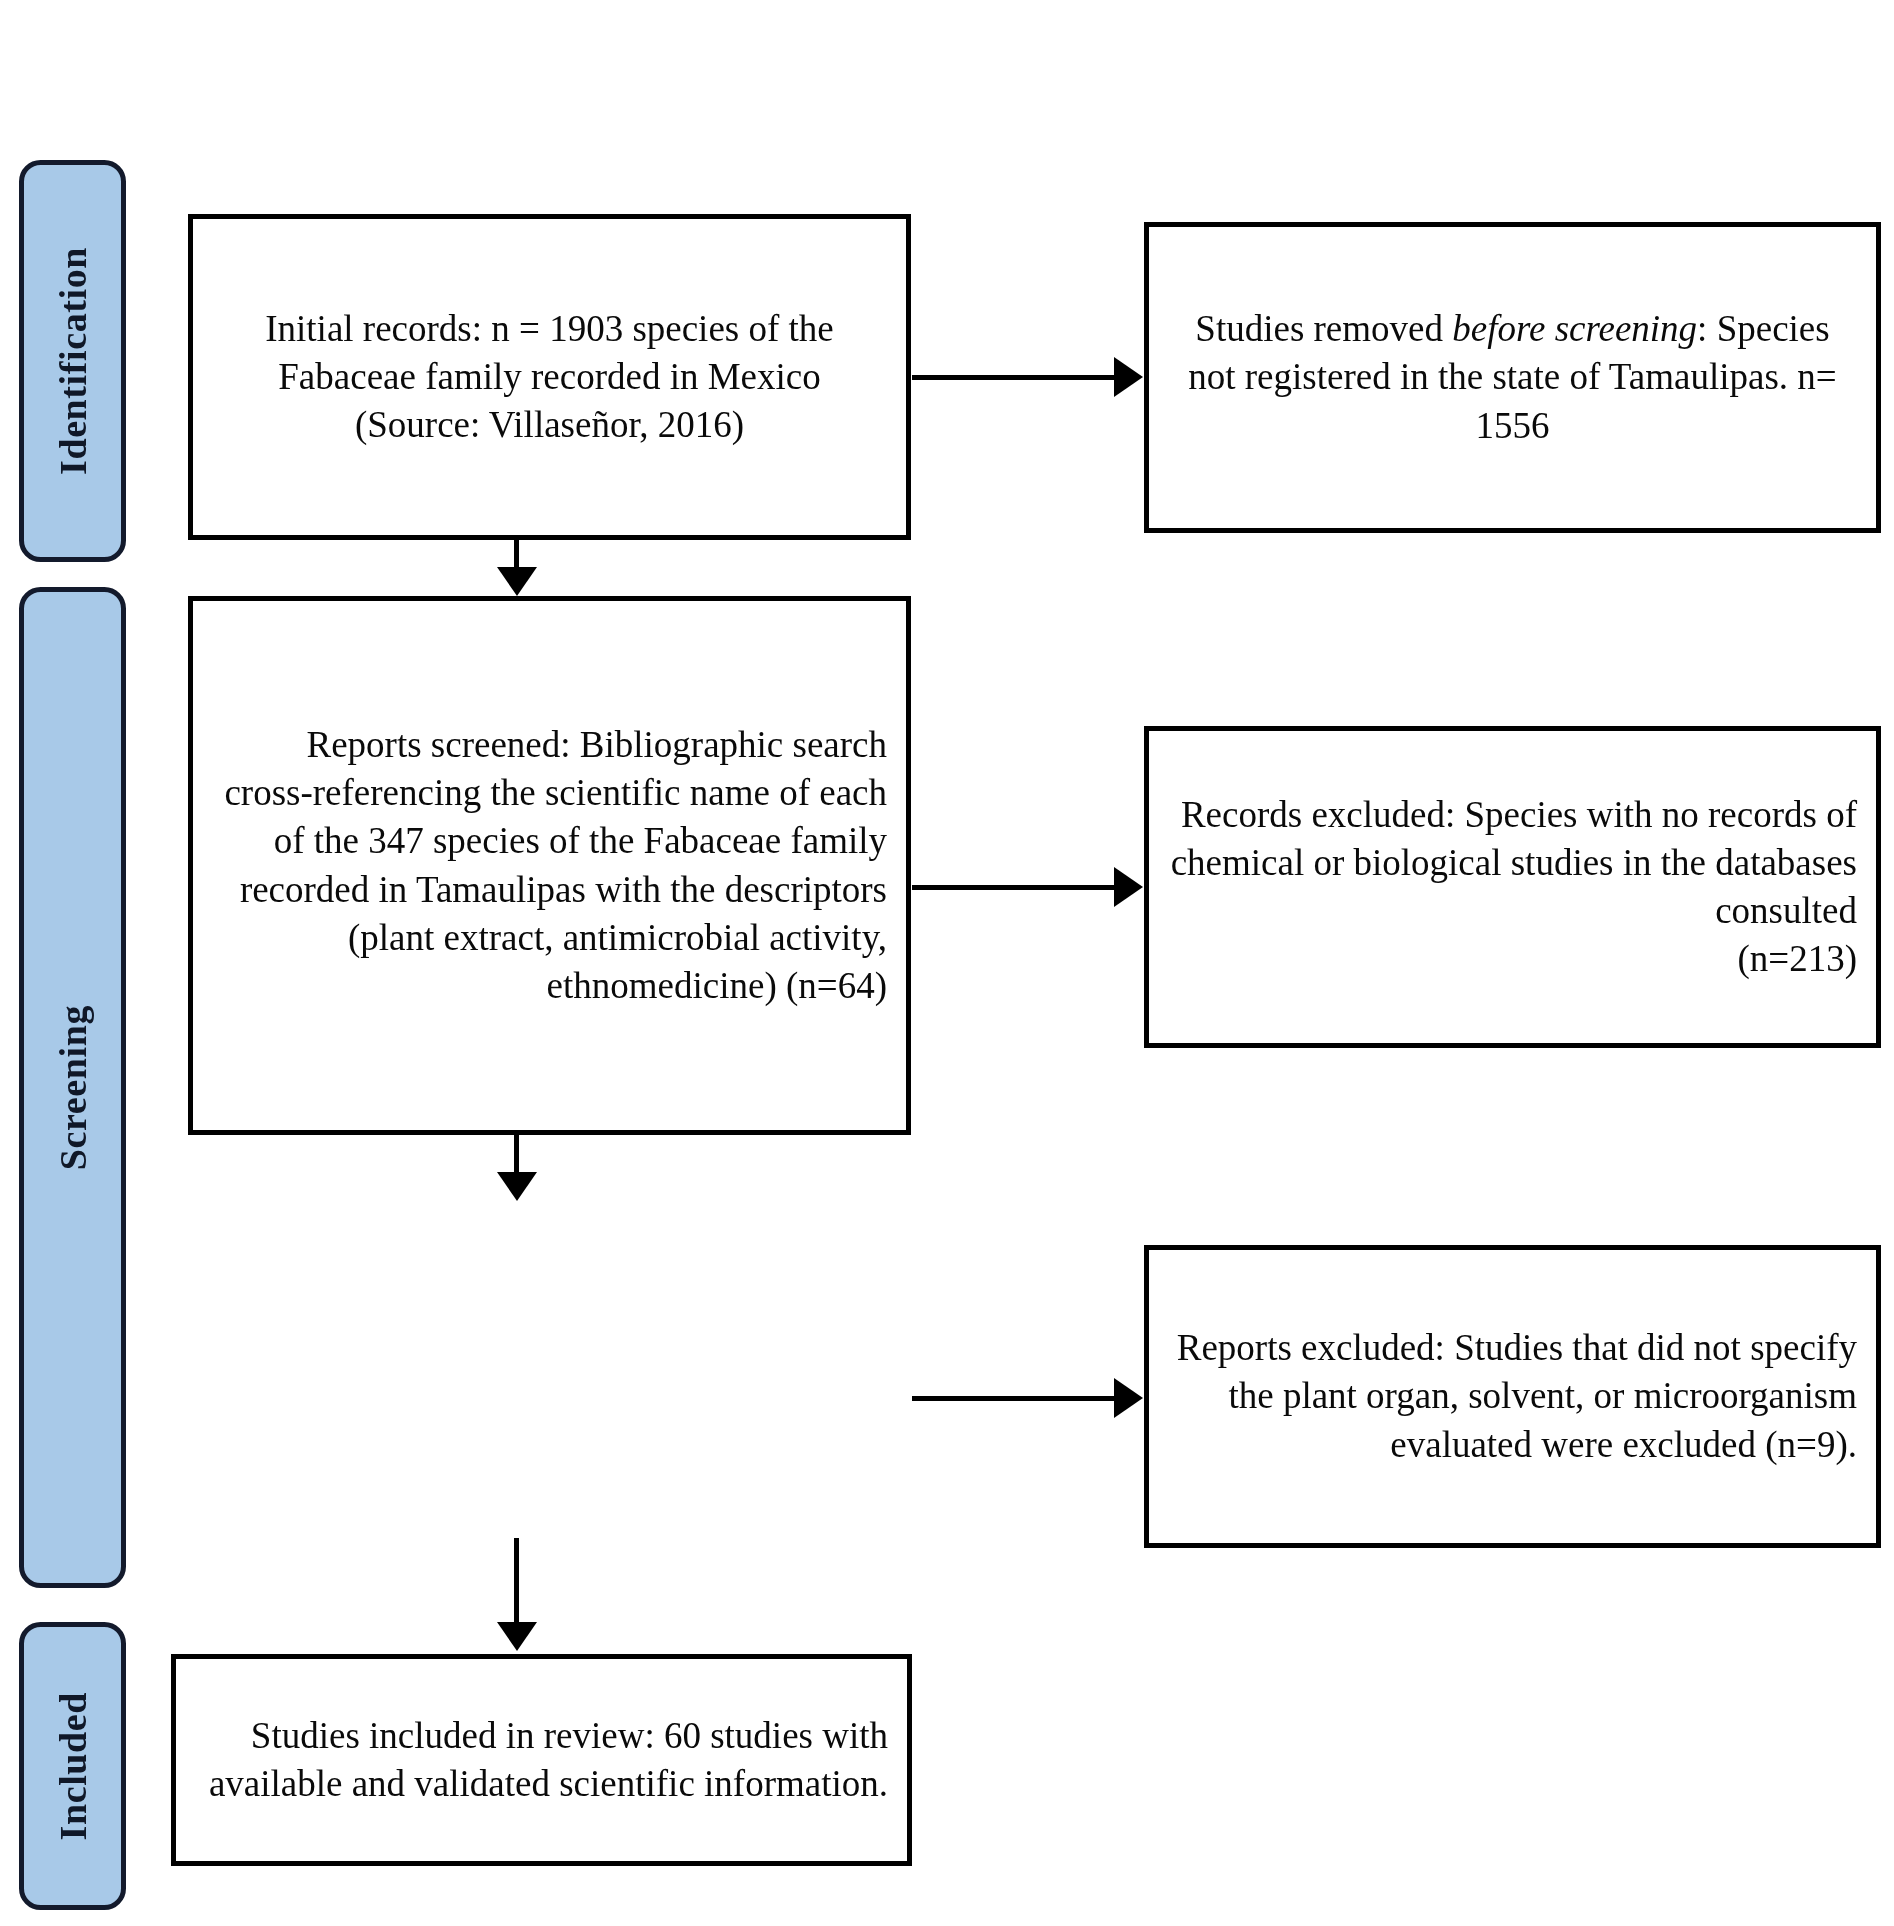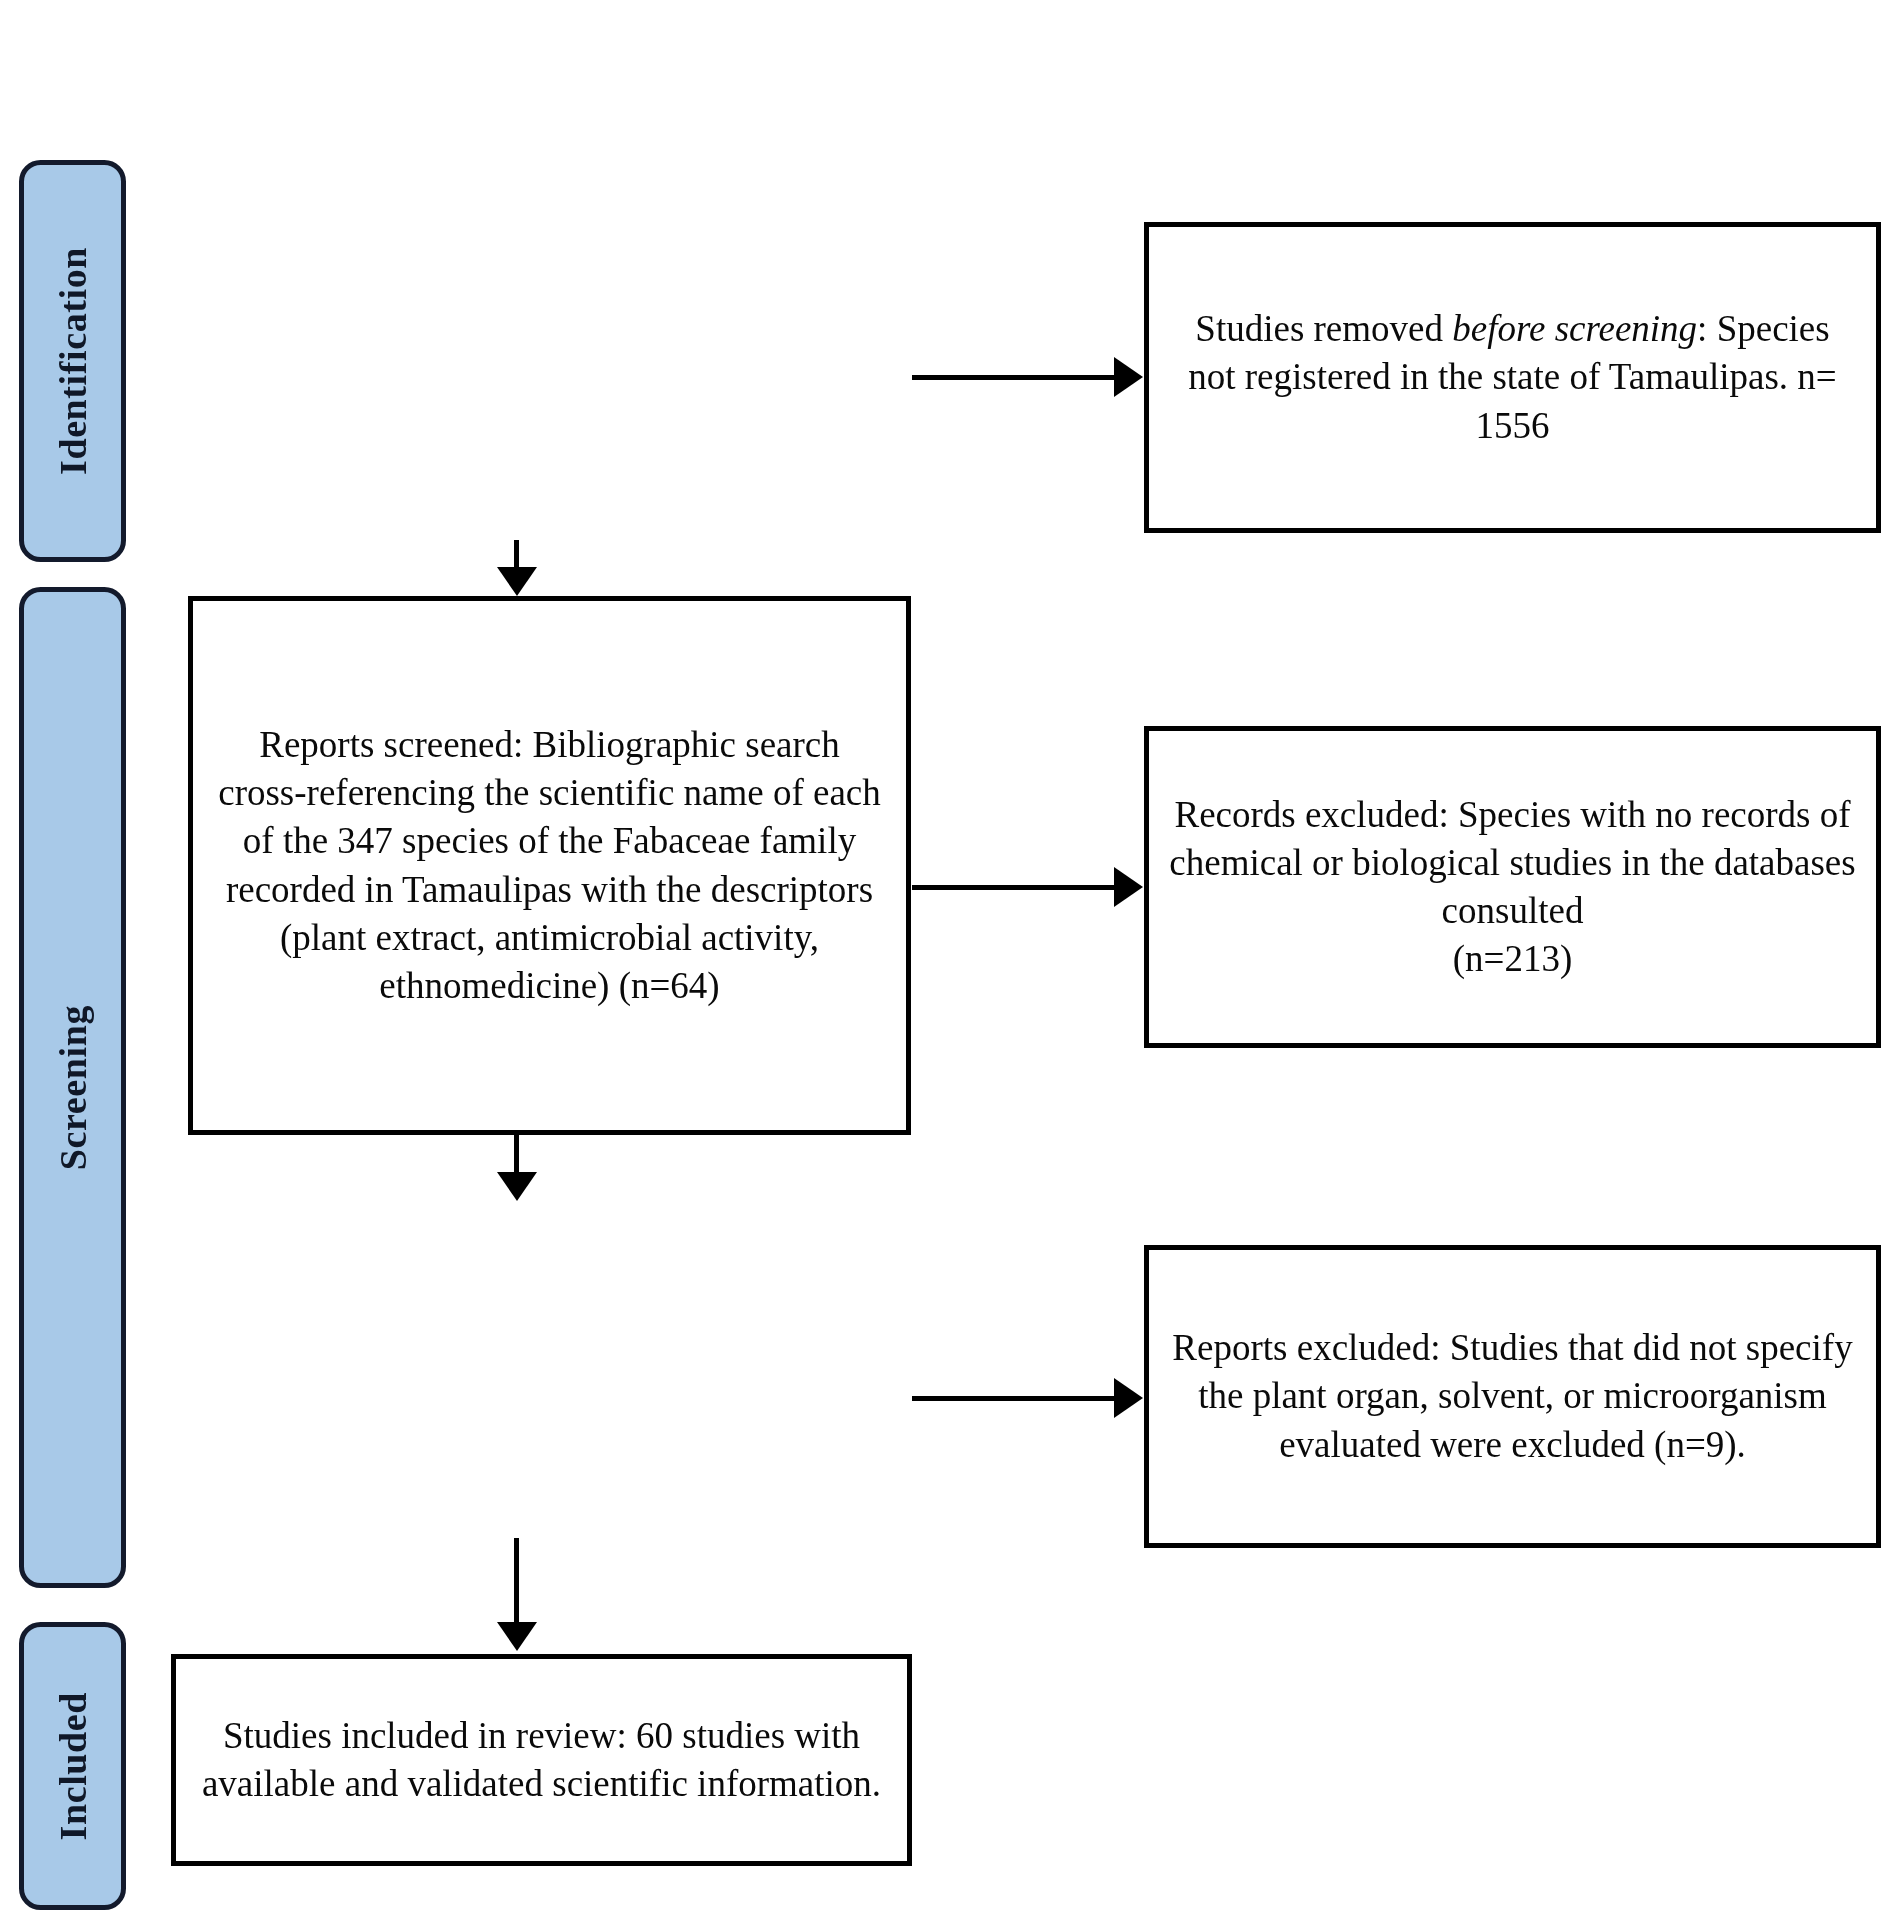--- a/index.html
+++ b/index.html
@@ -81,21 +81,21 @@
     flex-direction: column;
     justify-content: center;
   }
   .flow-text {
     font-size: 37px;
     line-height: 1.30;
     color: #0a0a0a;
     white-space: pre-line;
   }
   .center-text { text-align: center; }
-  .left-text   { text-align: center; }
+  .left-text   { text-align: right; }
 
   .flow-text em {
     font-style: italic;
   }
 
   
   #box-initial-records   { left: 188px;  top: 214px;  width: 723px; height: 326px; }
   #box-records-removed   { left: 1144px; top: 222px;  width: 737px; height: 311px; }
   #box-reports-screened  { left: 188px;  top: 596px;  width: 723px; height: 539px; }
   #box-records-excluded  { left: 1144px; top: 726px; width: 737px; height: 322px; }
@@ -147,20 +147,23 @@
   </div>
 
   <div class="stage-bar" id="stage-screening">
     <span class="stage-label">Screening</span>
   </div>
 
   <div class="stage-bar" id="stage-included">
     <span class="stage-label">Included</span>
   </div>
 
+  <div class="flow-box" id="box-initial-records">
+    <div class="flow-text center-text">Initial records: n = 1903 species of the Fabaceae family recorded in Mexico (Source: Villaseñor, 2016)</div>
+  </div>
 
   <div class="flow-box" id="box-records-removed">
     <div class="flow-text center-text"><span>Studies removed </span><em>before screening</em><span>: Species not registered in the state of Tamaulipas. n= 1556</span></div>
   </div>
 
   <div class="flow-box" id="box-reports-screened">
     <div class="flow-text left-text">Reports screened: Bibliographic search cross-referencing the scientific name of each of the 347 species of the Fabaceae family recorded in Tamaulipas with the descriptors (plant extract, antimicrobial activity, ethnomedicine) (n=64)</div>
   </div>
 
   <div class="flow-box" id="box-records-excluded">

